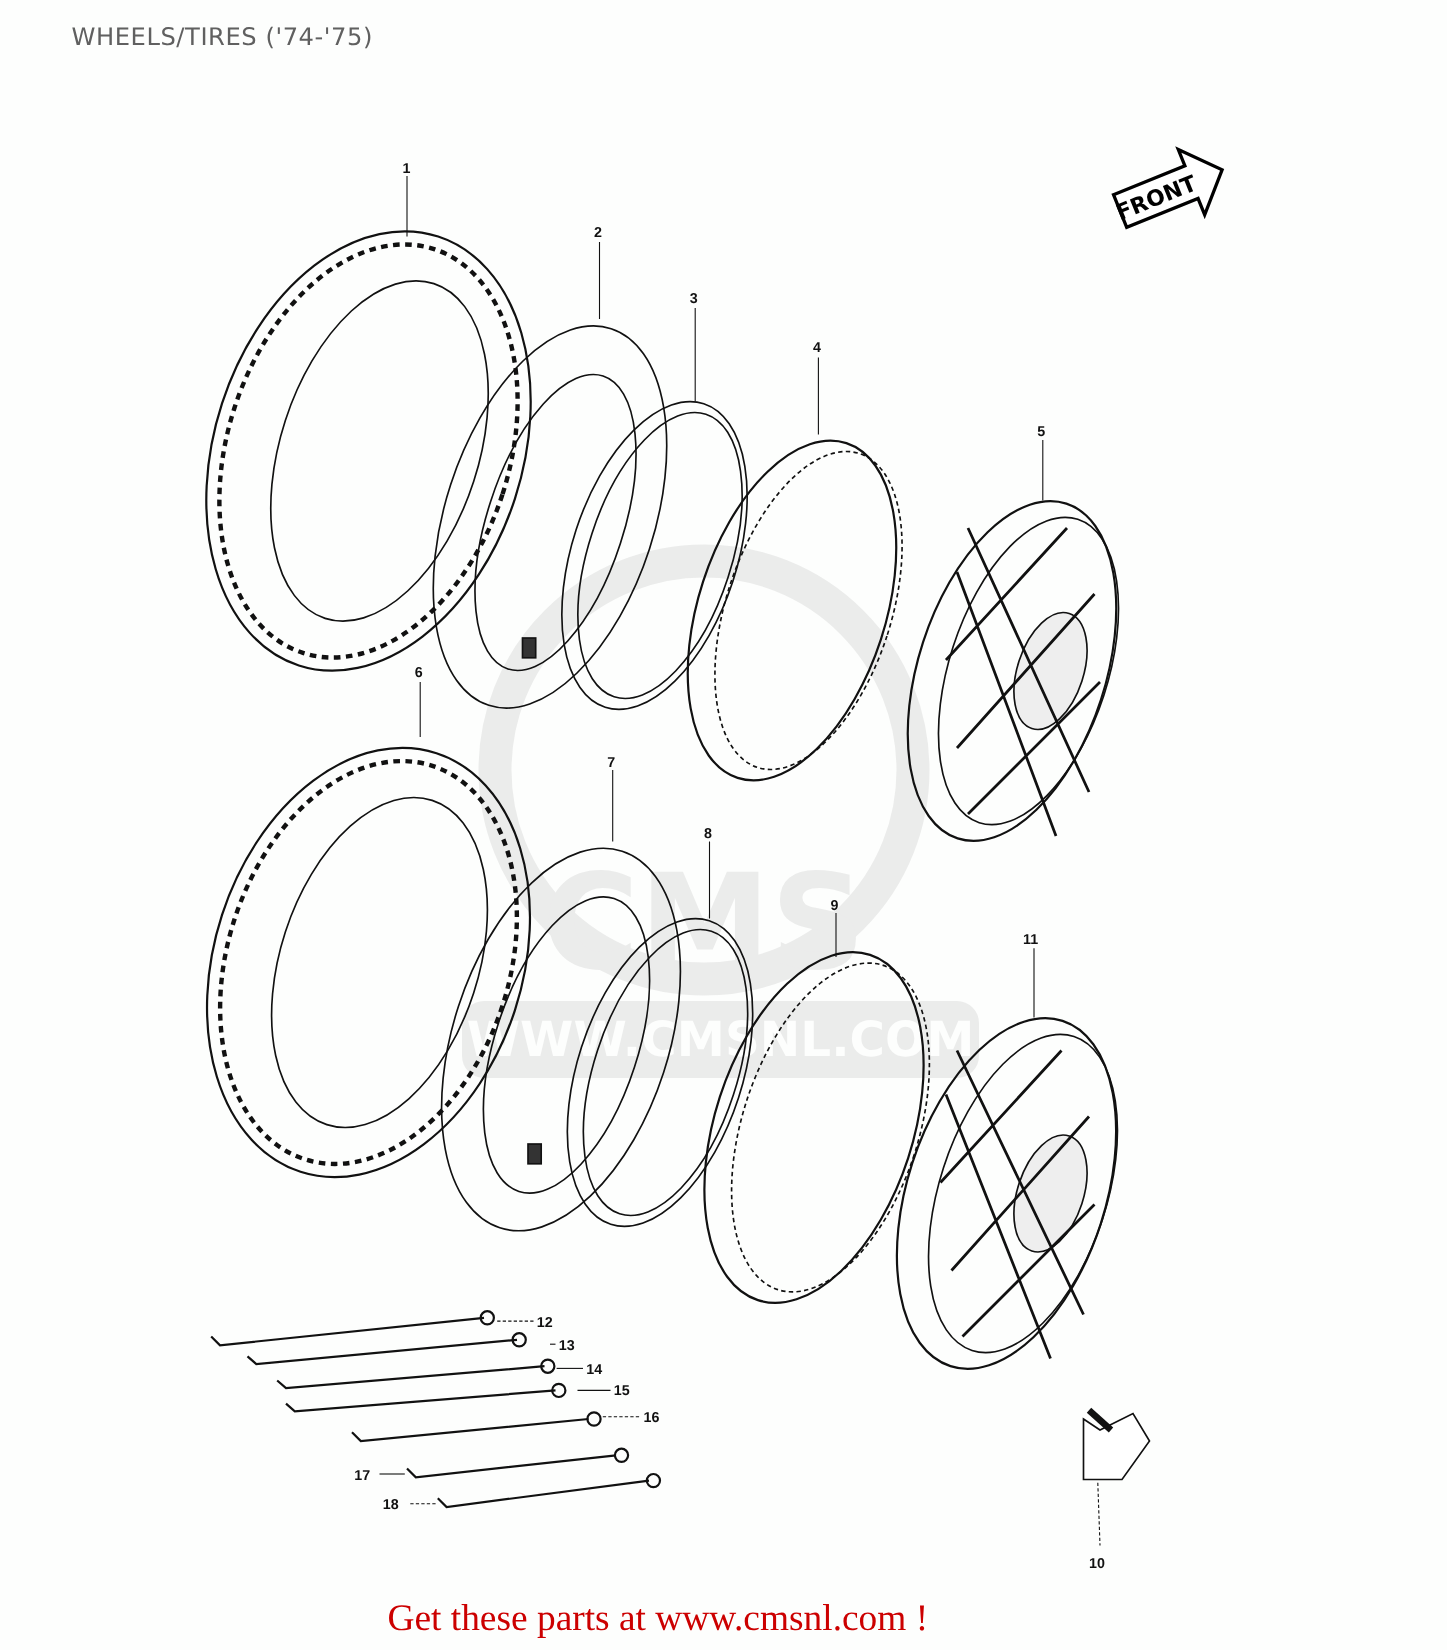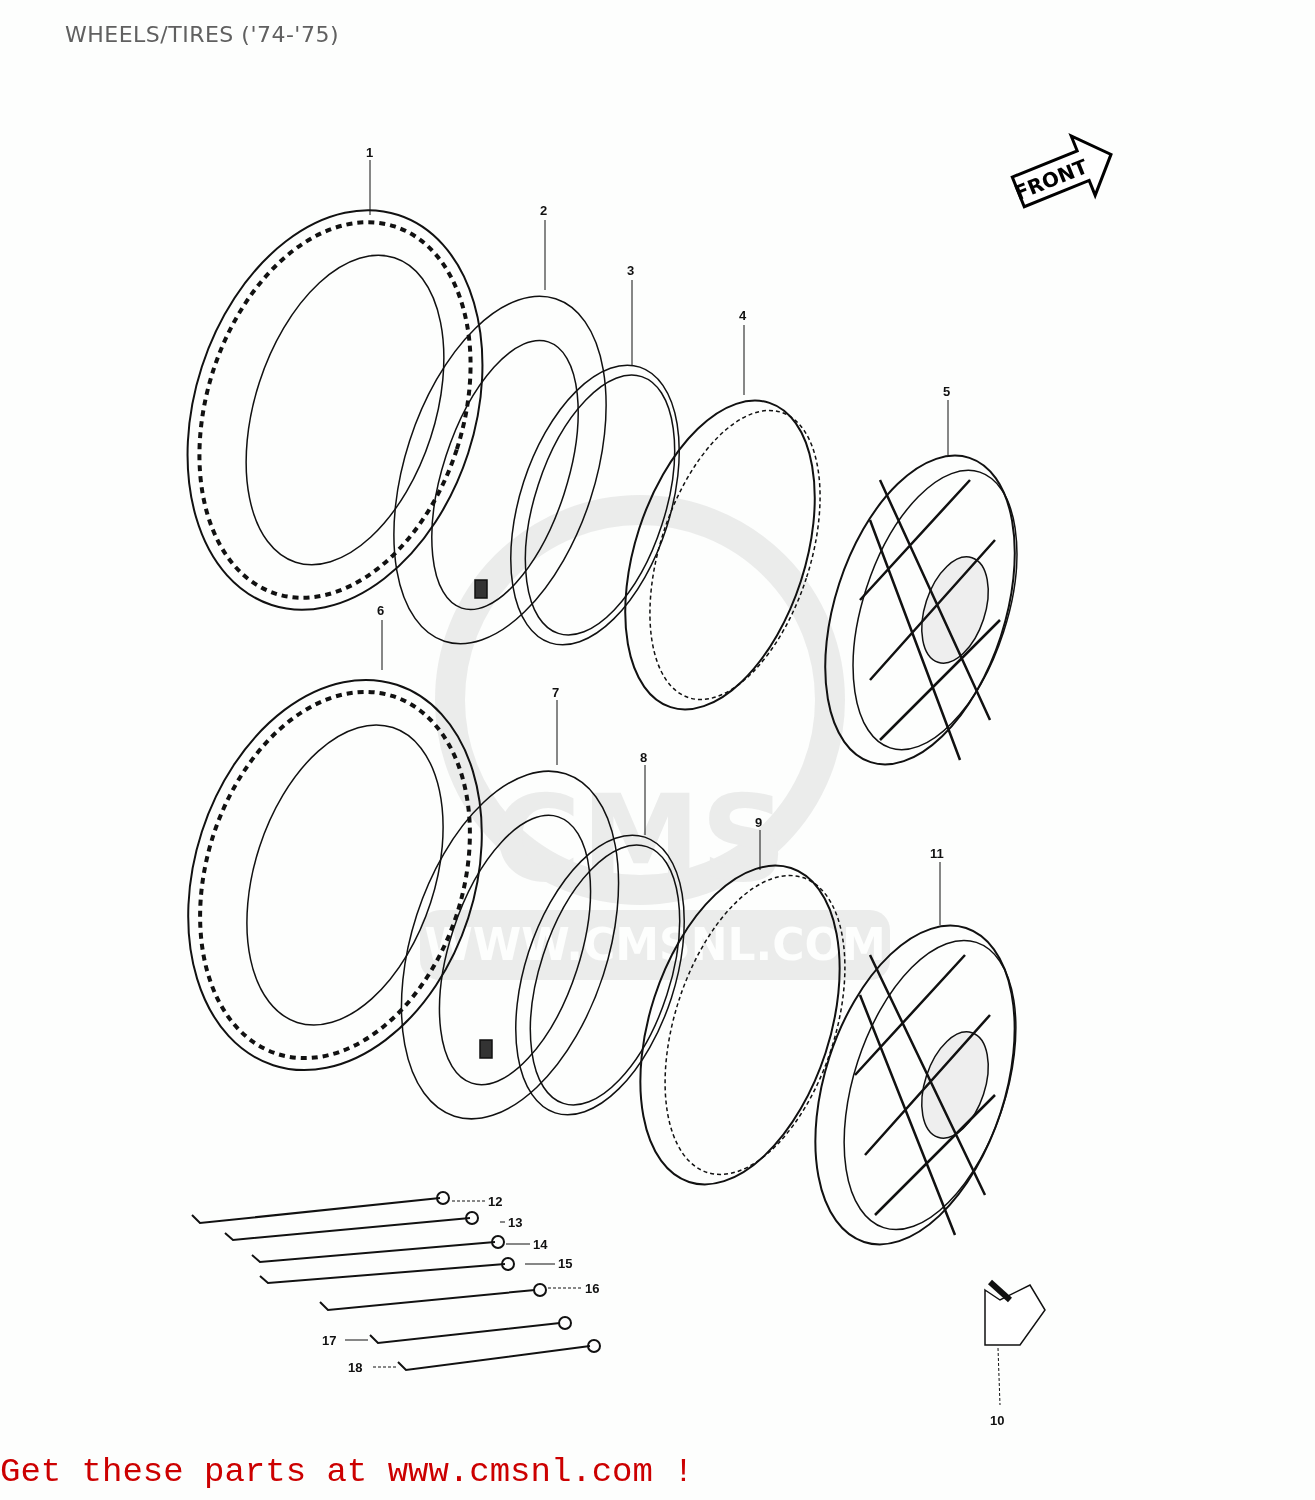--- a/index.html
+++ b/index.html
@@ -1,18 +1,18 @@
 <!DOCTYPE html>
 <html><head>
 <meta charset="utf-8">
 <style>
   html, body { margin: 0; padding: 0; background: #fdfefd; }
   body { width: 1315px; height: 1500px; position: relative; overflow: hidden; font-family: "DejaVu Sans", sans-serif; }
   .title { position: absolute; left: 21px; top: 22px; font-size: 22px; color: #606060; letter-spacing: 0.5px; margin-left: 44px; }
-  .footer { position: absolute; left: 0; width: 1196px; top: 1453px; text-align: left; font-size: 34px; color: #cc0000; font-family: Liberation Mono, monospace; }
+  .footer { position: absolute; left: 0; width: 1196px; top: 1453px; text-align: center; font-size: 34px; color: #cc0000; font-family: Liberation Serif, serif; }
   .diagram { position: absolute; left: 0; top: 0; width: 1315px; height: 1500px; }
   .callout { font-family: "Liberation Sans", sans-serif; font-weight: bold; font-size: 13px; fill: #111; }
 </style>
 </head>
 <body>
 
 <div class="title">WHEELS/TIRES ('74-'75)</div>
 
 <svg class="diagram" viewBox="0 0 1315 1500" xmlns="http://www.w3.org/2000/svg">
 

